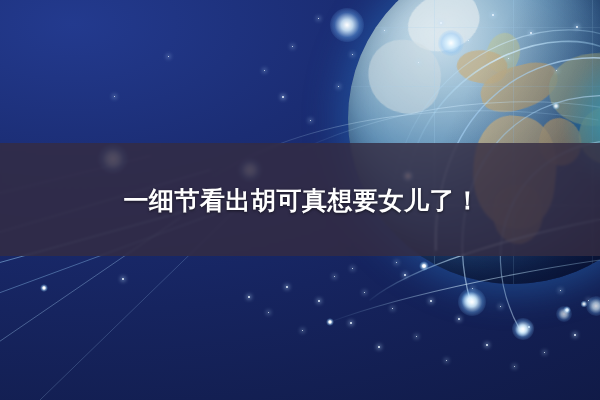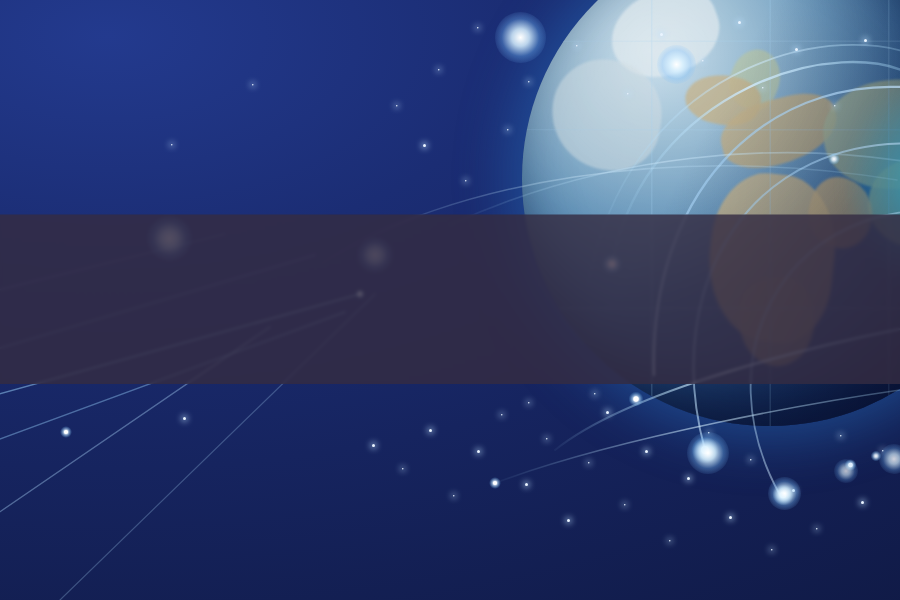--- a/index.html
+++ b/index.html
@@ -315,15 +315,16 @@
   <div class="flare" style="left:98px;  top:144px; width:30px; height:30px; opacity:.85;"></div>
   <div class="flare" style="left:238px; top:158px; width:24px; height:24px; opacity:.7;"></div>
   <div class="flare" style="left:458px; top:288px; width:28px; height:28px;"></div>
   <div class="flare" style="left:512px; top:318px; width:22px; height:22px;"></div>
   <div class="flare" style="left:586px; top:296px; width:20px; height:20px; opacity:.8;"></div>
   <div class="flare" style="left:556px; top:306px; width:16px; height:16px; opacity:.7;"></div>
 
   <div class="caption-band"></div>
 
   <div class="headline">
+    <div class="line2">一细节看出胡可真想要女儿了！</div>
   </div>
 
 </div>
 
 </body></html>

